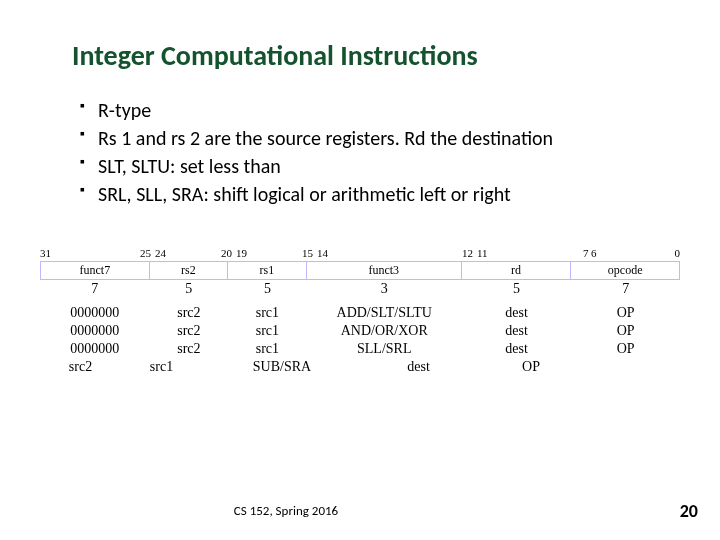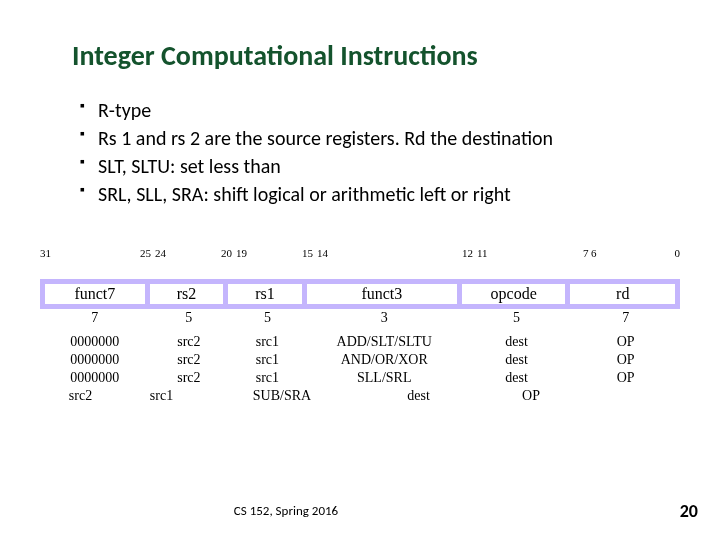--- a/index.html
+++ b/index.html
@@ -4,21 +4,21 @@
 <style>
   * { box-sizing: border-box; margin: 0; padding: 0; }
   html, body { width: 720px; height: 540px; background: #fff; font-family: Calibri, Arial, sans-serif; }
   .slide { width: 720px; height: 540px; position: relative; padding: 30px 60px 30px 60px; }
   .title { color: #14532d; font-size: 28px; font-weight: 600; margin-top: 8px; margin-bottom: 24px; margin-left: 12px; }
   .bullets { margin-left: 20px; margin-bottom: 40px; }
   .bullets li { list-style: none; font-size: 20px; color: #000; line-height: 1.3; margin-bottom: 2px; position: relative; padding-left: 18px; }
   .bullets li::before { content: "▪"; position: absolute; left: 0; top: 0; font-size: 14px; color: #000; }
   .diagram { font-family: Liberation Serif, serif; font-size: 14px; margin: 0 -40px; }
   .bitrow { display: flex; position: relative; margin-left: 20px; margin-right: 20px; }
-  .field { border: 5px solid #c4b5fd; text-align: center; padding: 1px 0; font-size: 16px; margin-top: 18px; }
+  .field { border: 1px solid #c4b5fd; text-align: center; padding: 1px 0; font-size: 12px; }
   .widthrow, .datarow { display: flex; margin-left: 20px; margin-right: 20px; }
   .cell { text-align: center; padding: 1px 0; font-size: 14px; }
   .col-funct7 { width: 113px; }
   .col-rs2    { width: 81px; }
   .col-rs1    { width: 81px; }
   .col-funct3 { width: 160px; }
   .col-rd     { width: 113px; }
   .col-op     { width: 112px; }
   .field + .field { border-left: none; }
   .footer { position: absolute; bottom: 22px; left: 0; width: 572px; text-align: center; font-size: 13px; color: #000; }
@@ -55,22 +55,22 @@
       <span class="bn" style="left:543px">7</span>
       <span class="bn" style="left:551px">6</span>
       <span class="bn" style="right:0px">0</span>
     </div>
 
     <div class="bitrow">
       <div class="field col-funct7">funct7</div>
       <div class="field col-rs2">rs2</div>
       <div class="field col-rs1">rs1</div>
       <div class="field col-funct3">funct3</div>
+      <div class="field col-rd">rd</div>
       <div class="field col-op">opcode</div>
-      <div class="field col-rd">rd</div>
     </div>
 
     <div class="widthrow">
       <div class="cell col-funct7">7</div>
       <div class="cell col-rs2">5</div>
       <div class="cell col-rs1">5</div>
       <div class="cell col-funct3">3</div>
       <div class="cell col-rd">5</div>
       <div class="cell col-op">7</div>
     </div>

